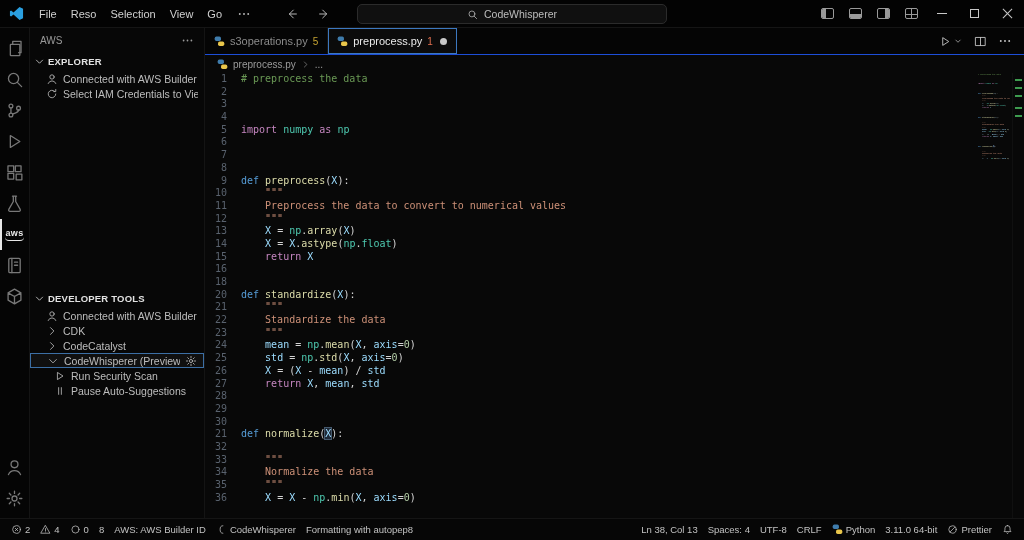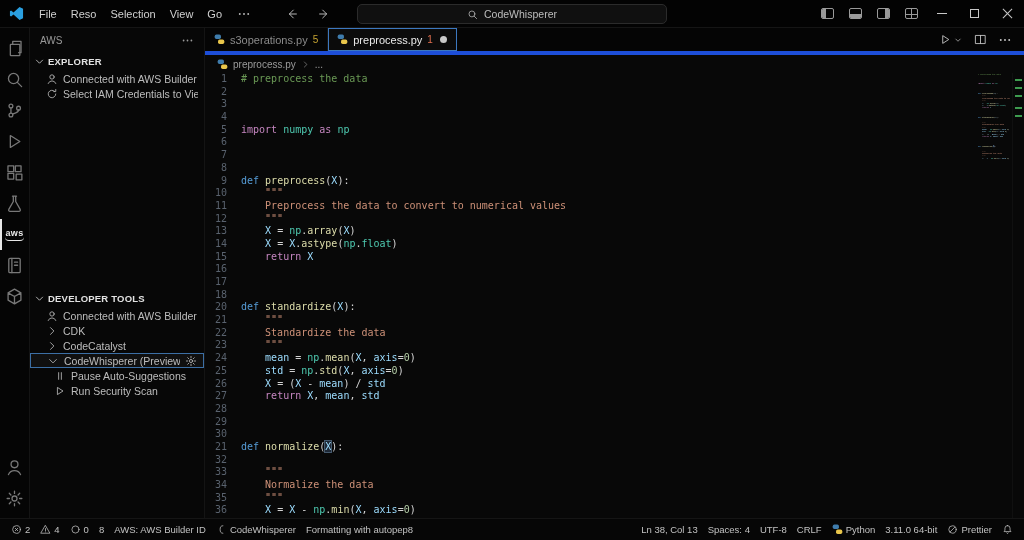--- a/index.html
+++ b/index.html
@@ -54,21 +54,21 @@
                 font-size:9.5px; font-weight:700; color:#e2e2e2; letter-spacing:.2px; }
   .side-item { height:15px; display:flex; align-items:center; gap:5px; padding:0 6px 0 16px;
                font-size:10.5px; color:#bdbdbd; white-space:nowrap; overflow:hidden; }
   .side-item.ind { padding-left:24px; }
   .side-item.selected { border:1px solid #3c6fa5; background:rgba(255,255,255,.04); }
   .si-label { overflow:hidden; white-space:nowrap; }
   .si-trail { margin-left:auto; color:#bdbdbd; }
 
   .editor-area { flex:1; min-width:0; display:flex; flex-direction:column; background:#080808; }
 
-  .tabbar { height:27px; flex:none; background:#050505; border-bottom:4px solid #1d4ed8; display:flex; align-items:stretch; }
+  .tabbar { height:27px; flex:none; background:#050505; border-bottom:1px solid #1d4ed8; display:flex; align-items:stretch; }
   .tabs { display:flex; }
   .tab { display:flex; align-items:center; gap:5px; padding:0 9px; font-size:11px; color:#8b8b8b;
          background:#050505; border-right:1px solid #161616; }
   .tab.active { color:#eaeaea; background:#0b0b0b; outline:1px solid #3c78c0; outline-offset:-1px; }
   .tab-badge { font-size:10px; }
   .mod-dot { width:7px; height:7px; border-radius:50%; background:#c9c9c9; margin-left:2px; }
   .tab-actions { margin-left:auto; display:flex; align-items:center; gap:11px; padding:0 12px; color:#c6c6c6; }
   .run-group { display:flex; align-items:center; gap:1px; }
 
   .breadcrumb { height:18px; flex:none; display:flex; align-items:center; gap:5px; padding:0 12px;
@@ -340,32 +340,32 @@
             <span class="si-trail">
               <svg width="12" height="12" viewBox="0 0 16 16" fill="none" stroke="currentColor" stroke-width="1.1" stroke-linecap="round" stroke-linejoin="round">
                 <circle cx="8" cy="8" r="2.1"></circle>
                 <path d="M8 1.8v1.9M8 12.3v1.9M1.8 8h1.9M12.3 8h1.9M3.6 3.6l1.4 1.4M11 11l1.4 1.4M12.4 3.6 11 5M5 11l-1.4 1.4"></path>
               </svg>
             </span>
           </div>
           <div class="side-item ind">
             <span>
               <svg width="12" height="12" viewBox="0 0 16 16" fill="none" stroke="currentColor" stroke-width="1.1" stroke-linecap="round" stroke-linejoin="round">
+                <path d="M5 3.5 12 8l-7 4.5z"></path>
+              </svg>
+            </span>
+            <span class="si-label">Run Security Scan</span>
+          </div>
+          <div class="side-item ind">
+            <span>
+              <svg width="12" height="12" viewBox="0 0 16 16" fill="none" stroke="currentColor" stroke-width="1.1" stroke-linecap="round" stroke-linejoin="round">
                 <path d="M6.2 3.5v9M9.8 3.5v9"></path>
               </svg>
             </span>
             <span class="si-label">Pause Auto-Suggestions</span>
-          </div>
-          <div class="side-item ind">
-            <span>
-              <svg width="12" height="12" viewBox="0 0 16 16" fill="none" stroke="currentColor" stroke-width="1.1" stroke-linecap="round" stroke-linejoin="round">
-                <path d="M5 3.5 12 8l-7 4.5z"></path>
-              </svg>
-            </span>
-            <span class="si-label">Run Security Scan</span>
           </div>
         </div>
       </div>
   </aside>
 
   <div class="editor-area">
     <div class="tabbar">
       <div class="tabs">
           <div class="tab">
             <span>
@@ -445,21 +445,20 @@
           <div class="code-line"><span class="gutter">7</span><span class="code-text"></span></div>
           <div class="code-line"><span class="gutter">8</span><span class="code-text"></span></div>
           <div class="code-line"><span class="gutter">9</span><span class="code-text"><span style="color:#569cd6">def</span><span style="color:#d4d4d4"> </span><span style="color:#dcdcaa">preprocess</span><span style="color:#d4d4d4">(</span><span style="color:#9cdcfe">X</span><span style="color:#d4d4d4">):</span></span></div>
           <div class="code-line"><span class="gutter">10</span><span class="code-text"><span style="color:#ce9178">    """</span></span></div>
           <div class="code-line"><span class="gutter">11</span><span class="code-text"><span style="color:#ce9178">    Preprocess the data to convert to numerical values</span></span></div>
           <div class="code-line"><span class="gutter">12</span><span class="code-text"><span style="color:#ce9178">    """</span></span></div>
           <div class="code-line"><span class="gutter">13</span><span class="code-text"><span style="color:#d4d4d4">    </span><span style="color:#9cdcfe">X</span><span style="color:#d4d4d4"> = </span><span style="color:#4ec9b0">np</span><span style="color:#d4d4d4">.</span><span style="color:#dcdcaa">array</span><span style="color:#d4d4d4">(</span><span style="color:#9cdcfe">X</span><span style="color:#d4d4d4">)</span></span></div>
           <div class="code-line"><span class="gutter">14</span><span class="code-text"><span style="color:#d4d4d4">    </span><span style="color:#9cdcfe">X</span><span style="color:#d4d4d4"> = </span><span style="color:#9cdcfe">X</span><span style="color:#d4d4d4">.</span><span style="color:#dcdcaa">astype</span><span style="color:#d4d4d4">(</span><span style="color:#4ec9b0">np</span><span style="color:#d4d4d4">.</span><span style="color:#4ec9b0">float</span><span style="color:#d4d4d4">)</span></span></div>
           <div class="code-line"><span class="gutter">15</span><span class="code-text"><span style="color:#d4d4d4">    </span><span style="color:#c586c0">return</span><span style="color:#d4d4d4"> </span><span style="color:#9cdcfe">X</span></span></div>
           <div class="code-line"><span class="gutter">16</span><span class="code-text"></span></div>
-          <div class="code-line"><span class="gutter">17</span><span class="code-text"></span></div>
           <div class="code-line"><span class="gutter">18</span><span class="code-text"></span></div>
           <div class="code-line"><span class="gutter">20</span><span class="code-text"><span style="color:#569cd6">def</span><span style="color:#d4d4d4"> </span><span style="color:#dcdcaa">standardize</span><span style="color:#d4d4d4">(</span><span style="color:#9cdcfe">X</span><span style="color:#d4d4d4">):</span></span></div>
           <div class="code-line"><span class="gutter">21</span><span class="code-text"><span style="color:#ce9178">    """</span></span></div>
           <div class="code-line"><span class="gutter">22</span><span class="code-text"><span style="color:#ce9178">    Standardize the data</span></span></div>
           <div class="code-line"><span class="gutter">23</span><span class="code-text"><span style="color:#ce9178">    """</span></span></div>
           <div class="code-line"><span class="gutter">24</span><span class="code-text"><span style="color:#d4d4d4">    </span><span style="color:#9cdcfe">mean</span><span style="color:#d4d4d4"> = </span><span style="color:#4ec9b0">np</span><span style="color:#d4d4d4">.</span><span style="color:#dcdcaa">mean</span><span style="color:#d4d4d4">(</span><span style="color:#9cdcfe">X</span><span style="color:#d4d4d4">, </span><span style="color:#9cdcfe">axis</span><span style="color:#d4d4d4">=</span><span style="color:#b5cea8">0</span><span style="color:#d4d4d4">)</span></span></div>
           <div class="code-line"><span class="gutter">25</span><span class="code-text"><span style="color:#d4d4d4">    </span><span style="color:#9cdcfe">std</span><span style="color:#d4d4d4"> = </span><span style="color:#4ec9b0">np</span><span style="color:#d4d4d4">.</span><span style="color:#dcdcaa">std</span><span style="color:#d4d4d4">(</span><span style="color:#9cdcfe">X</span><span style="color:#d4d4d4">, </span><span style="color:#9cdcfe">axis</span><span style="color:#d4d4d4">=</span><span style="color:#b5cea8">0</span><span style="color:#d4d4d4">)</span></span></div>
           <div class="code-line"><span class="gutter">26</span><span class="code-text"><span style="color:#d4d4d4">    </span><span style="color:#9cdcfe">X</span><span style="color:#d4d4d4"> = (</span><span style="color:#9cdcfe">X</span><span style="color:#d4d4d4"> - </span><span style="color:#9cdcfe">mean</span><span style="color:#d4d4d4">) / </span><span style="color:#9cdcfe">std</span></span></div>
           <div class="code-line"><span class="gutter">27</span><span class="code-text"><span style="color:#d4d4d4">    </span><span style="color:#c586c0">return</span><span style="color:#d4d4d4"> </span><span style="color:#9cdcfe">X</span><span style="color:#d4d4d4">, </span><span style="color:#9cdcfe">mean</span><span style="color:#d4d4d4">, </span><span style="color:#9cdcfe">std</span></span></div>
           <div class="code-line"><span class="gutter">28</span><span class="code-text"></span></div>

